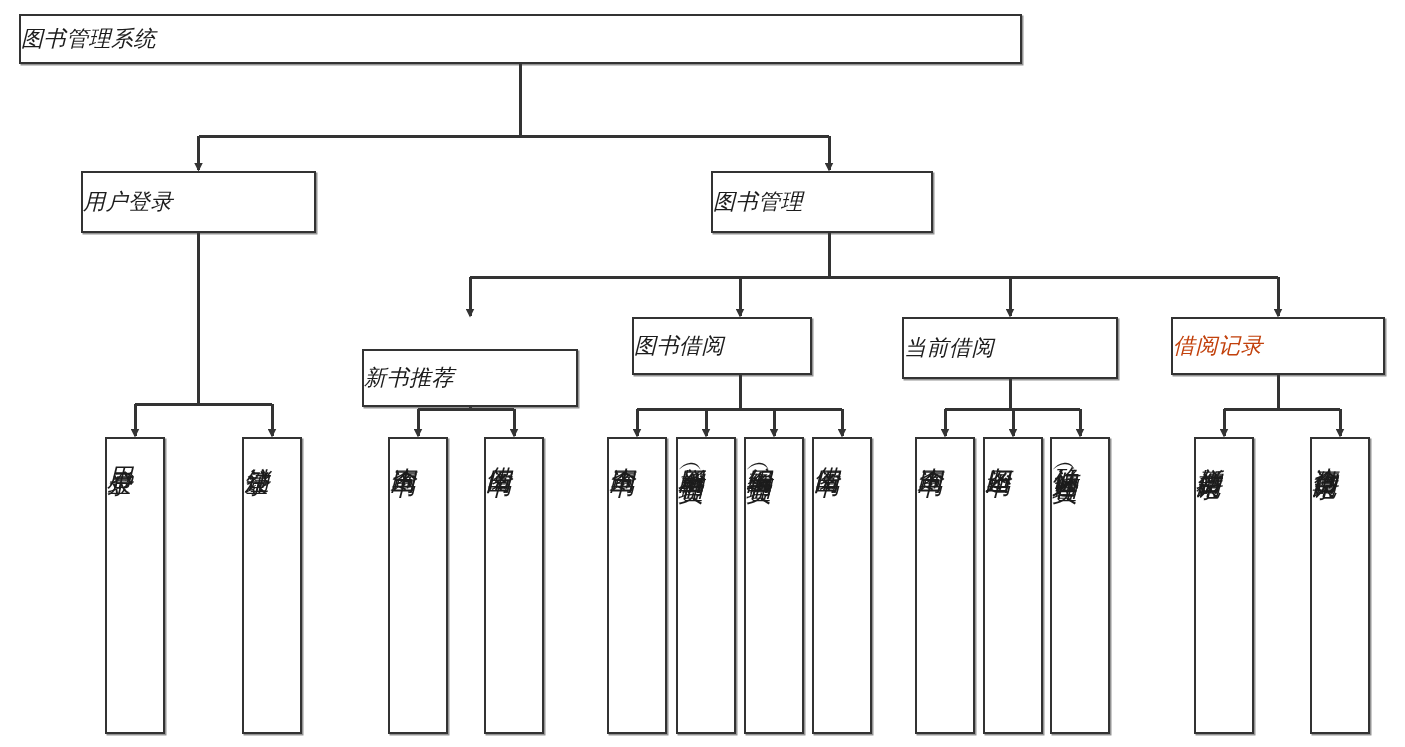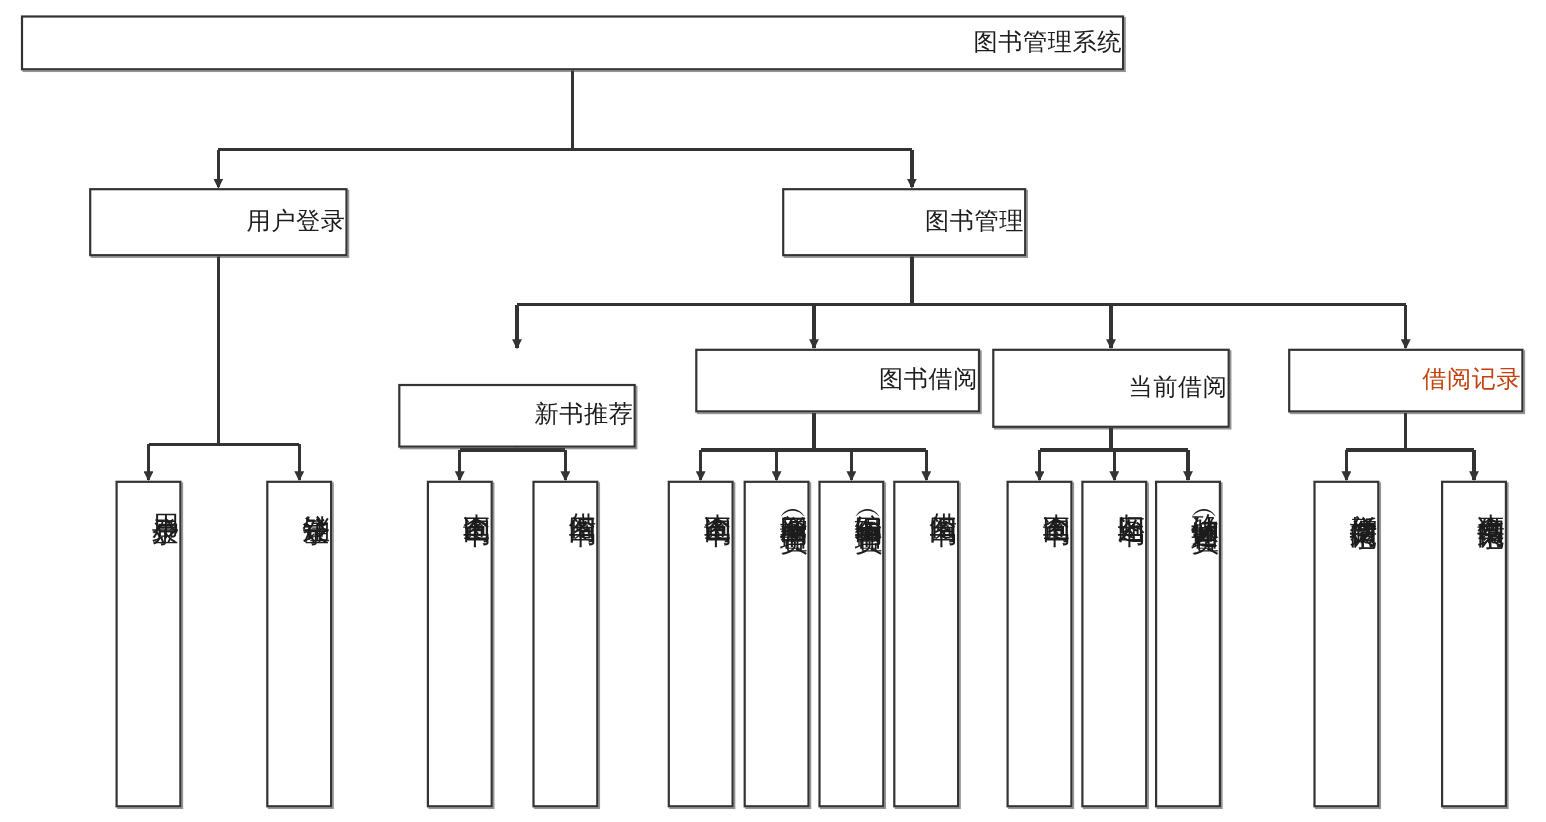--- a/index.html
+++ b/index.html
@@ -27,22 +27,23 @@
     pointer-events: none;
   }
   .node {
     position: absolute;
     box-sizing: border-box;
     background: #ffffff;
     border: 2px solid #333333;
     box-shadow: 1.5px 1.5px 0 0 rgba(60,60,60,0.55);
     display: flex;
     align-items: center;
-    justify-content: flex-end;
+    justify-content: flex-start;
     color: #1c1c1c;
+    font-style: italic;
   }
   .node .label {
     display: block;
     text-align: center;
     line-height: 1.18;
     letter-spacing: 0.5px;
     white-space: pre;
   }
   .node.horizontal .label {
     font-size: 22px;
@@ -118,24 +119,24 @@
       </div>
       <div class="node horizontal" style="left: 81px; top: 171px; width: 235px; height: 62px; border-color: rgb(51, 51, 51); background: rgb(255, 255, 255); color: rgb(28, 28, 28);">
         <span class="label">用户登录</span>
       </div>
       <div class="node horizontal" style="left: 711px; top: 171px; width: 222px; height: 62px; border-color: rgb(51, 51, 51); background: rgb(255, 255, 255); color: rgb(28, 28, 28);">
         <span class="label">图书管理</span>
       </div>
       <div class="node horizontal" style="left: 362px; top: 317px; width: 216px; height: 58px; border-color: rgb(51, 51, 51); background: rgb(255, 255, 255); color: rgb(28, 28, 28); margin-top: 32px;">
         <span class="label">新书推荐</span>
       </div>
-      <div class="node horizontal" style="left: 632px; top: 317px; width: 259px; height: 58px; border-color: rgb(51, 51, 51); background: rgb(255, 255, 255); color: rgb(28, 28, 28);">
+      <div class="node horizontal" style="left: 632px; top: 317px; width: 180px; height: 58px; border-color: rgb(51, 51, 51); background: rgb(255, 255, 255); color: rgb(28, 28, 28);">
         <span class="label">图书借阅</span>
       </div>
-      <div class="node horizontal" style="left: 902px; top: 317px; width: 216px; height: 72px; border-color: rgb(51, 51, 51); background: rgb(255, 255, 255); color: rgb(28, 28, 28);">
+      <div class="node horizontal" style="left: 902px; top: 317px; width: 216px; height: 62px; border-color: rgb(51, 51, 51); background: rgb(255, 255, 255); color: rgb(28, 28, 28);">
         <span class="label">当前借阅</span>
       </div>
       <div class="node horizontal" style="left: 1171px; top: 317px; width: 214px; height: 58px; border-color: rgb(51, 51, 51); background: rgb(255, 255, 255); color: #c2410c;">
         <span class="label">借阅记录</span>
       </div>
       <div class="node vertical" style="left: 105px; top: 437px; width: 60px; height: 297px; border-color: rgb(51, 51, 51); background: rgb(255, 255, 255); color: rgb(28, 28, 28);">
         <span class="label">用户登录</span>
       </div>
       <div class="node vertical" style="left: 242px; top: 437px; width: 60px; height: 297px; border-color: rgb(51, 51, 51); background: rgb(255, 255, 255); color: rgb(28, 28, 28);">
         <span class="label">注销登录</span>

